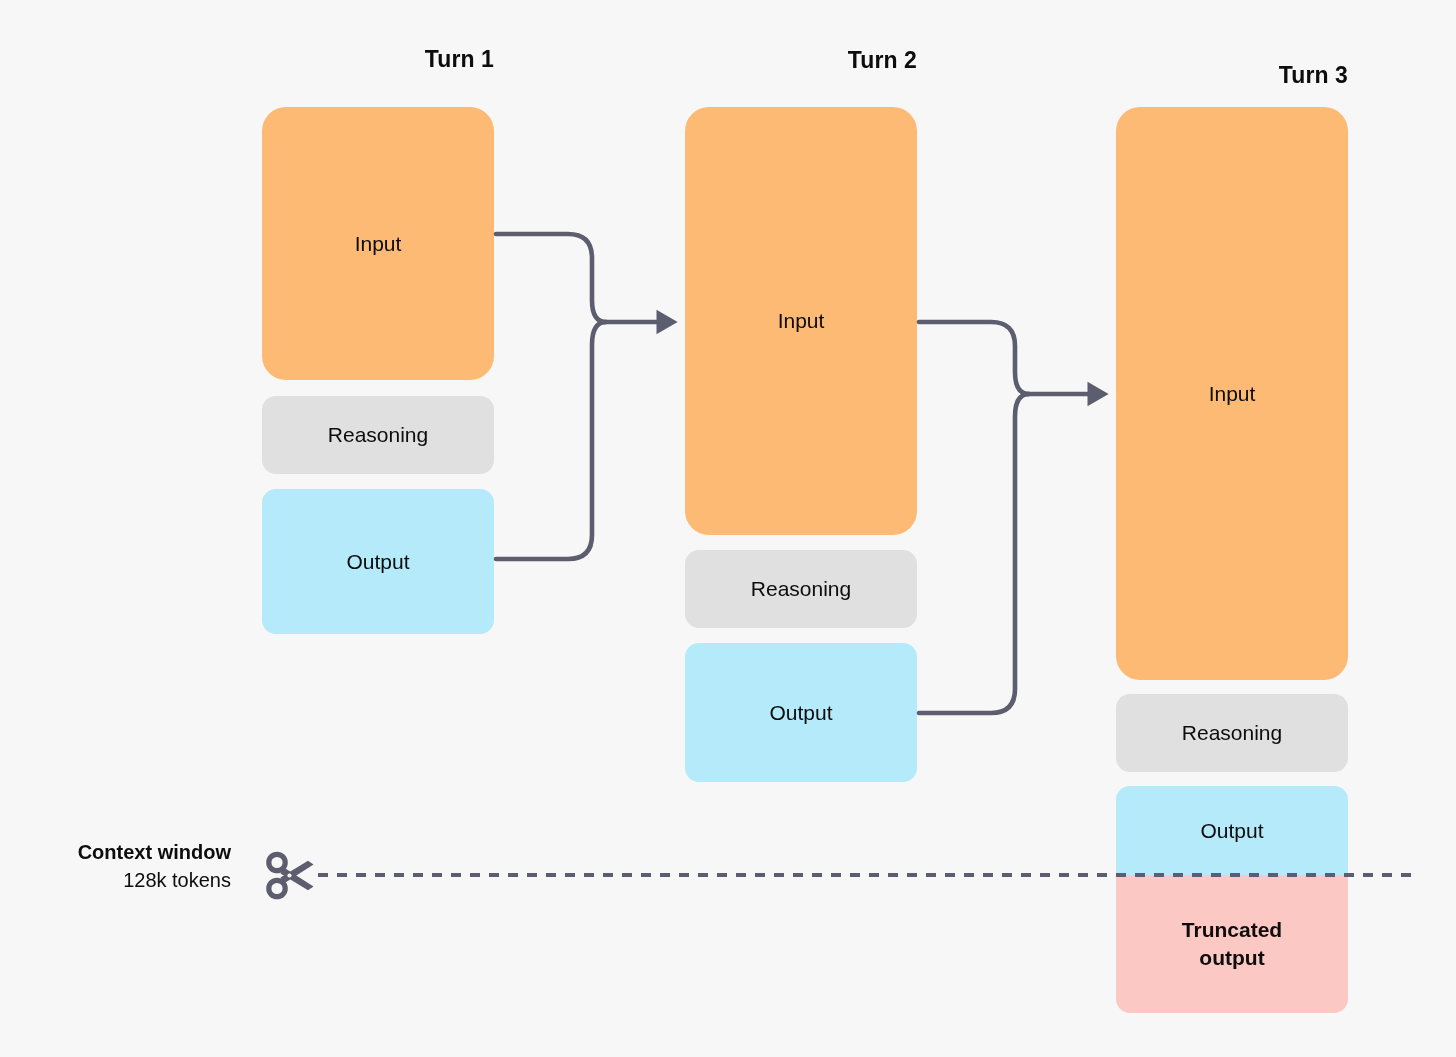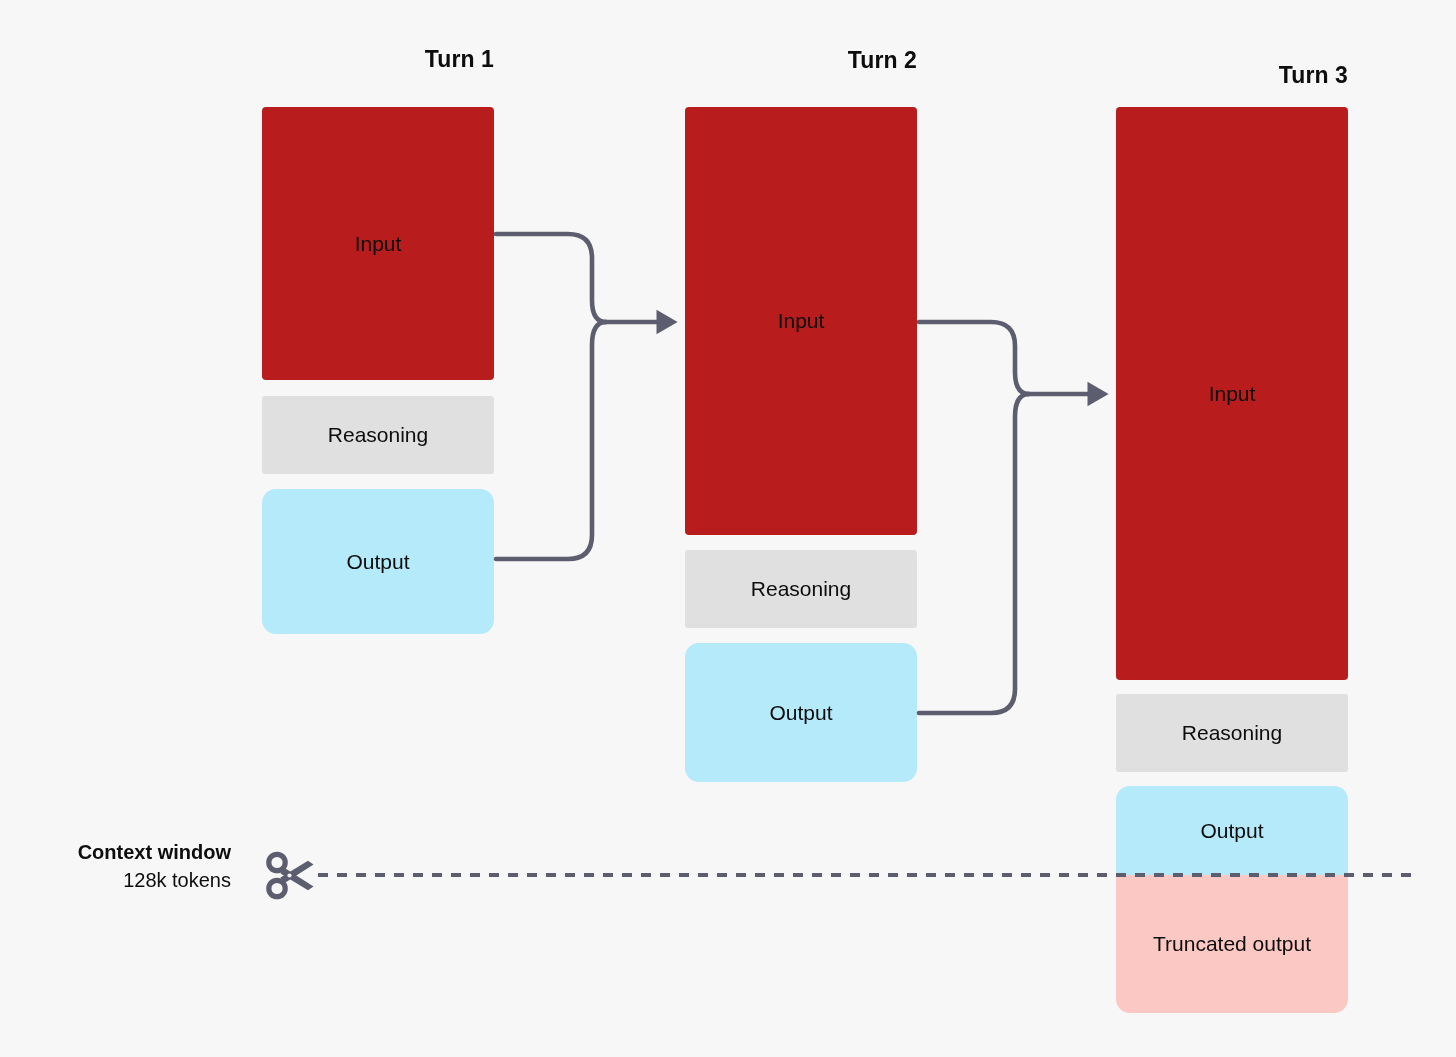--- a/index.html
+++ b/index.html
@@ -37,25 +37,25 @@
     position: absolute;
     display: flex;
     align-items: center;
     justify-content: center;
     text-align: center;
     font-size: 21px;
     line-height: 1.32;
     color: #0d0d0d;
     box-sizing: border-box;
   }
-  .block.green  { background: #b91c1c; border-radius: 4px; }
-  .block.gray   { background: #e0e0e0; border-radius: 3px; }
+  .block.green  { background: #fdba74; border-radius: 24px; }
+  .block.gray   { background: #e0e0e0; border-radius: 14px; }
   .block.blue   { background: #b5eafb; border-radius: 14px; }
   .block.blue-top   { background: #b5eafb; border-radius: 14px 14px 0 0; }
-  .block.pink-bottom{ background: #fcc8c4; border-radius: 0 0 14px 14px; }
+  .block.pink-bottom{ background: #fcc8c4; border-radius: 0 0 14px 14px; font-weight: bold; }
 
   
   #connectors {
     position: absolute;
     left: 0;
     top: 0;
     width: 1456px;
     height: 1057px;
     pointer-events: none;
   }

